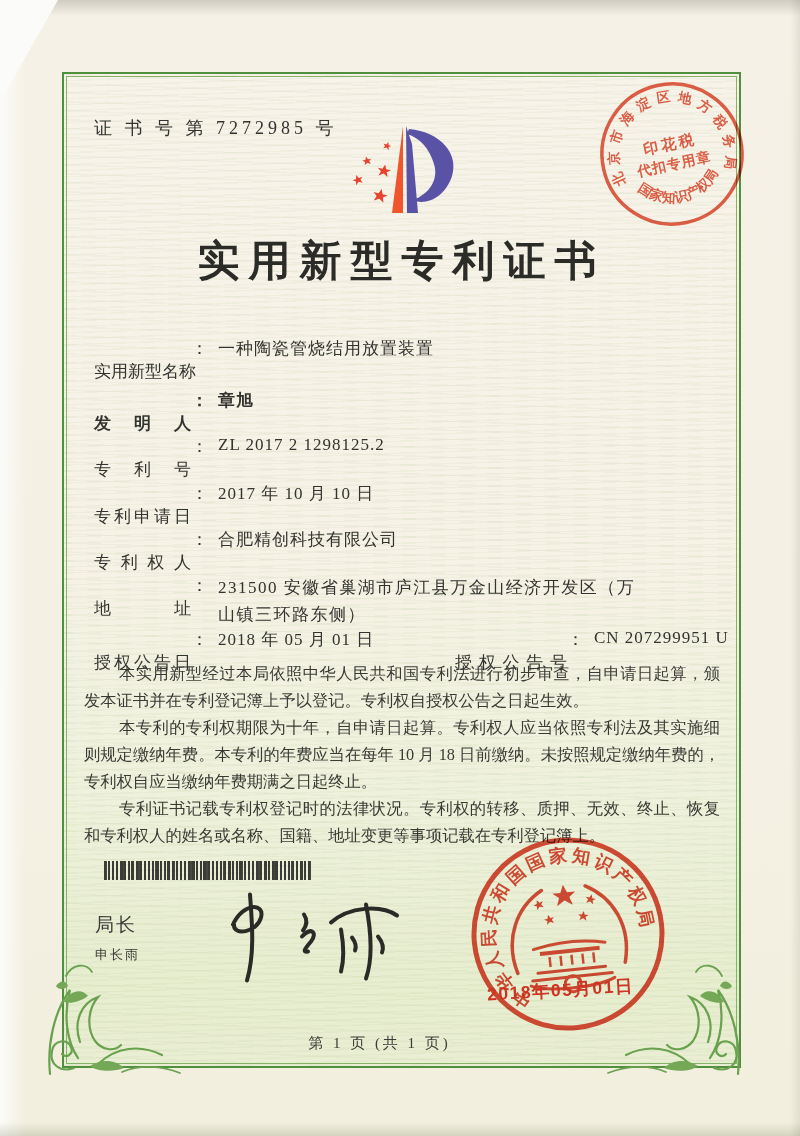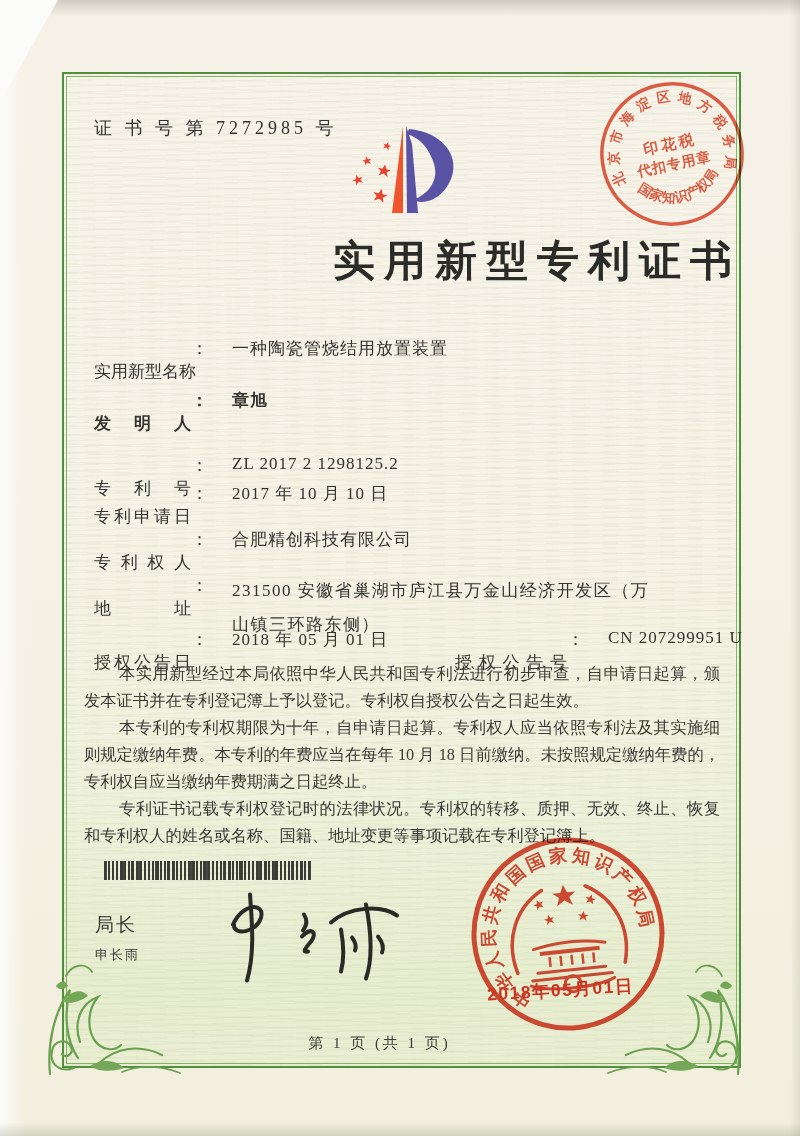--- a/index.html
+++ b/index.html
@@ -22,27 +22,27 @@
     border:2px solid #4f8f3d;
     background:
       repeating-linear-gradient(178deg, rgba(150,180,120,.08) 0 1.5px, rgba(0,0,0,0) 1.5px 6px),
       repeating-linear-gradient(2deg, rgba(140,175,110,.07) 0 1.5px, rgba(0,0,0,0) 1.5px 9px),
       linear-gradient(to bottom,#f7f3e9 0%,#f6f2e6 50%,#eef1db 74%,#e7edcf 92%,#eaeed3 100%);
     z-index:1;}
   .frame-bg::after{content:"";position:absolute;inset:2px;border:1px solid #84b266;}
   .ornament{position:absolute;z-index:2;}
   
   .cert-no{position:absolute;left:94px;top:116px;font-size:18px;letter-spacing:4px;color:#33332f;z-index:3;}
-  .title{position:absolute;left:62px;top:233px;width:679px;text-align:right;font-size:42px;
+  .title{position:absolute;left:62px;top:233px;width:679px;text-align:center;font-size:42px;
          font-weight:600;letter-spacing:9px;color:#2b2b28;z-index:3;}
   .field-row{position:absolute;left:94px;font-size:17px;color:#33332f;z-index:3;white-space:nowrap;}
   .f-label{display:inline-block;width:97px;text-align:justify;text-align-last:justify;vertical-align:top;margin-top:23px;}
   .f-colon{display:inline-block;vertical-align:top;}
-  .f-value{display:inline-block;margin-left:24px;vertical-align:top;letter-spacing:1px;}
-  .f-value.address{width:432px;white-space:normal;line-height:34px;letter-spacing:1.5px;}
+  .f-value{display:inline-block;margin-left:10px;vertical-align:top;letter-spacing:1px;}
+  .f-value.address{width:432px;white-space:normal;line-height:27px;letter-spacing:1.5px;}
   .grant-no-group{position:absolute;left:361px;top:0;}
   .grant-no-group .f-label{width:112px;}
   .paras{position:absolute;left:84px;top:660px;width:636px;z-index:3;color:#3a3a35;
          font-size:16.3px;line-height:27px;text-align:justify;}
   .paras p{margin:0;text-indent:2.15em;}
   .barcode{position:absolute;left:104px;top:861px;width:207px;height:19px;z-index:3;opacity:.85;
     background:
       repeating-linear-gradient(90deg,#1d1d1b 0 2px,rgba(0,0,0,0) 2px 4px),
       repeating-linear-gradient(90deg,#1d1d1b 0 1px,rgba(0,0,0,0) 1px 9px),
       repeating-linear-gradient(90deg,#2b2b28 0 3px,rgba(0,0,0,0) 3px 17px);}
@@ -121,21 +121,21 @@
   </svg>
 
   <div class="title">实用新型专利证书</div>
 
   <div class="field-row" style="top:337px;">
     <span class="f-label">实用新型名称</span><span class="f-colon">：</span><span class="f-value">一种陶瓷管烧结用放置装置</span>
   </div>
   <div class="field-row" style="top:389px;font-weight:bold;">
     <span class="f-label">发明人</span><span class="f-colon">：</span><span class="f-value">章旭</span>
   </div>
-  <div class="field-row" style="top:454px;font-family:Liberation Serif, serif;">
+  <div class="field-row" style="top:435px;font-family:Liberation Serif, serif;">
     <span class="f-label">专利号</span><span class="f-colon">：</span><span class="f-value">ZL 2017 2 1298125.2</span>
   </div>
   <div class="field-row" style="top:482px;">
     <span class="f-label">专利申请日</span><span class="f-colon">：</span><span class="f-value">2017 年 10 月 10 日</span>
   </div>
   <div class="field-row" style="top:528px;">
     <span class="f-label">专利权人</span><span class="f-colon">：</span><span class="f-value">合肥精创科技有限公司</span>
   </div>
   <div class="field-row" style="top:574px;">
     <span class="f-label">地址</span><span class="f-colon">：</span><span class="f-value address">231500 安徽省巢湖市庐江县万金山经济开发区（万山镇三环路东侧）</span>

